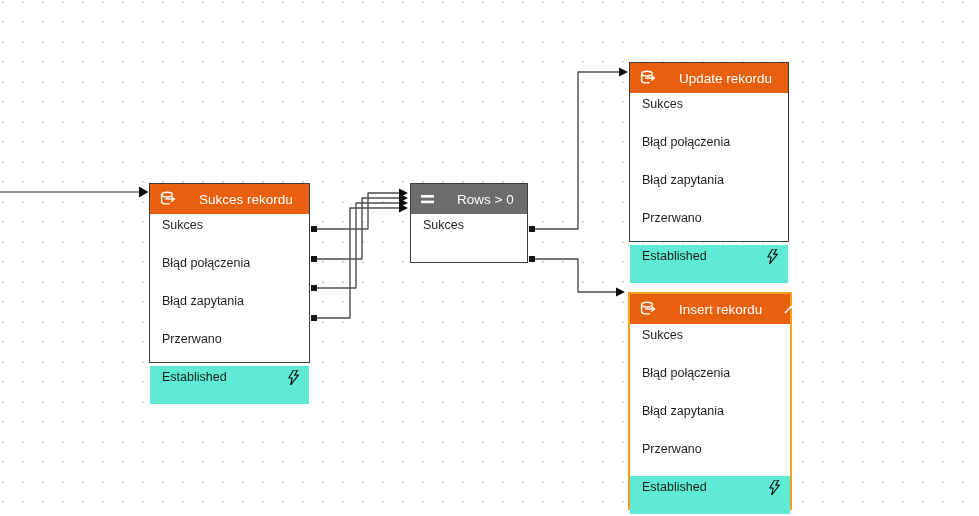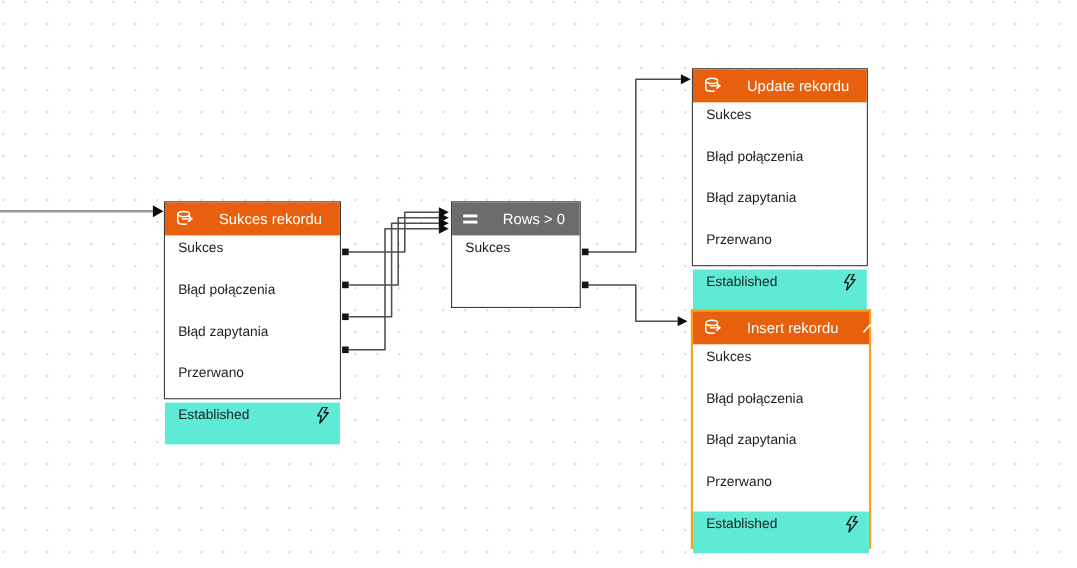--- a/index.html
+++ b/index.html
@@ -107,21 +107,21 @@
     <div class="row est">
       <span>Established</span>
       <span class="ic">
         <svg width="11" height="15" viewBox="0 0 11 15">
             <path d="M5.6 0 L0.8 8 H4.2 L2.6 15 L10.4 5.2 H6.6 L9.6 0 Z" fill="none" stroke="#111" stroke-width="1.2" stroke-linejoin="round"></path>
           </svg>
       </span>
     </div>
   </div>
 
-  <div class="node" style="left:410px;top:183px;width:118px;height:97px;">
+  <div class="node" style="left:410px;top:183px;width:118px;height:80px;">
     <div class="hdr gray">
       <span class="ic">
         <svg width="14" height="11" viewBox="0 0 14 11">
             <rect x="0" y="1" width="13" height="2.6" fill="#fff"></rect>
             <rect x="0" y="6.6" width="13" height="2.6" fill="#fff"></rect>
           </svg>
       </span>
       <span class="ttl">Rows &gt; 0</span>
       <span class="ic chev">
         <svg width="14" height="9" viewBox="0 0 14 9" fill="none" stroke="#ffffff" stroke-width="1.5">
@@ -166,21 +166,21 @@
     <div class="row est">
       <span>Established</span>
       <span class="ic">
         <svg width="11" height="15" viewBox="0 0 11 15">
             <path d="M5.6 0 L0.8 8 H4.2 L2.6 15 L10.4 5.2 H6.6 L9.6 0 Z" fill="none" stroke="#111" stroke-width="1.2" stroke-linejoin="round"></path>
           </svg>
       </span>
     </div>
   </div>
 
-  <div class="node selected" style="left:628px;top:281px;width:164px;height:218px;">
+  <div class="node selected" style="left:628px;top:292px;width:164px;height:218px;">
     <div class="hdr orange">
       <span class="ic">
         <svg width="17" height="16" viewBox="0 0 17 16" fill="none" stroke="#ffffff" stroke-width="1.4" stroke-linecap="round">
           <ellipse cx="7" cy="3.6" rx="5.4" ry="2.4"></ellipse>
           <path d="M1.6 3.6 V10.4 c0 1.5 2.4 2.5 5.4 2.5 0.8 0 1.6-.07 2.3-.2"></path>
           <path d="M5.8 8 H14.2"></path>
             <path d="M11.6 5.7 L14.4 8 L11.6 10.3"></path>
         </svg>
       </span>
       <span class="ttl">Insert rekordu</span>

